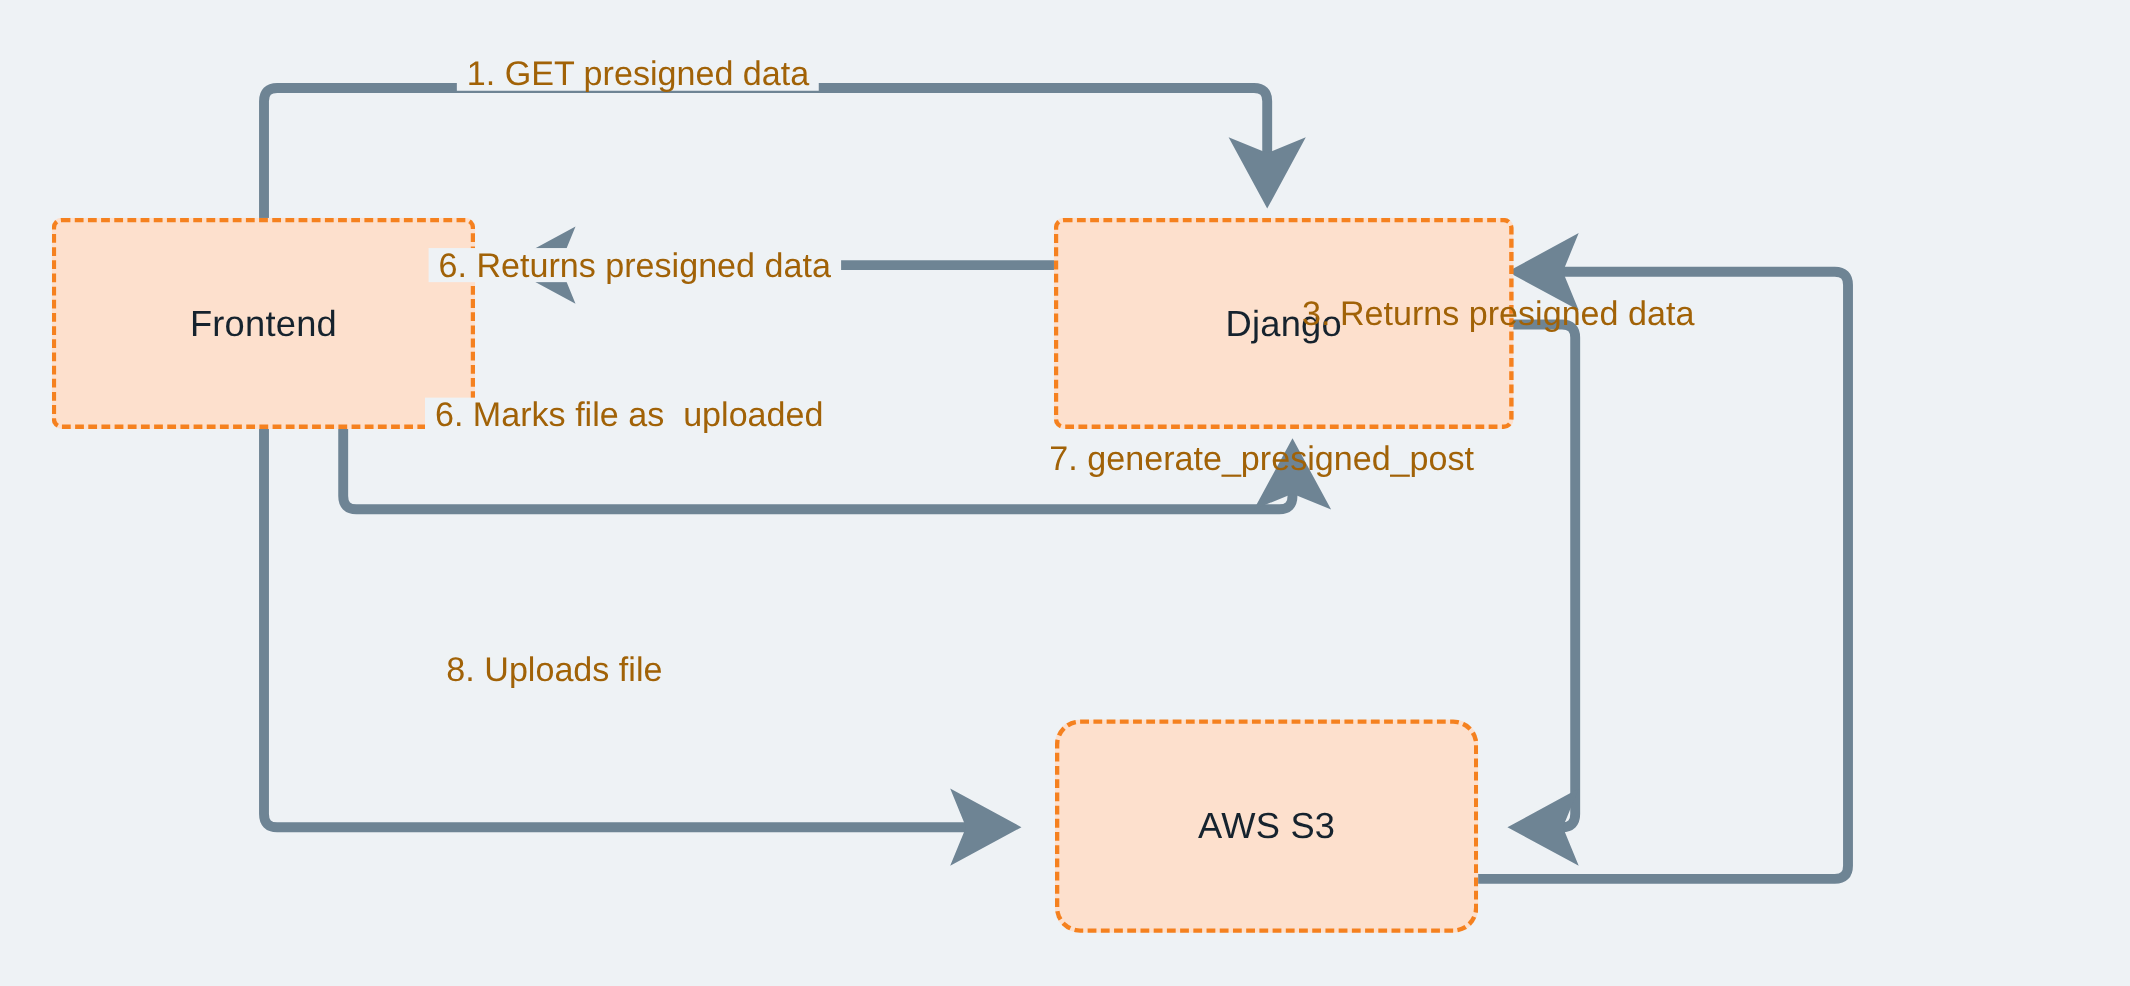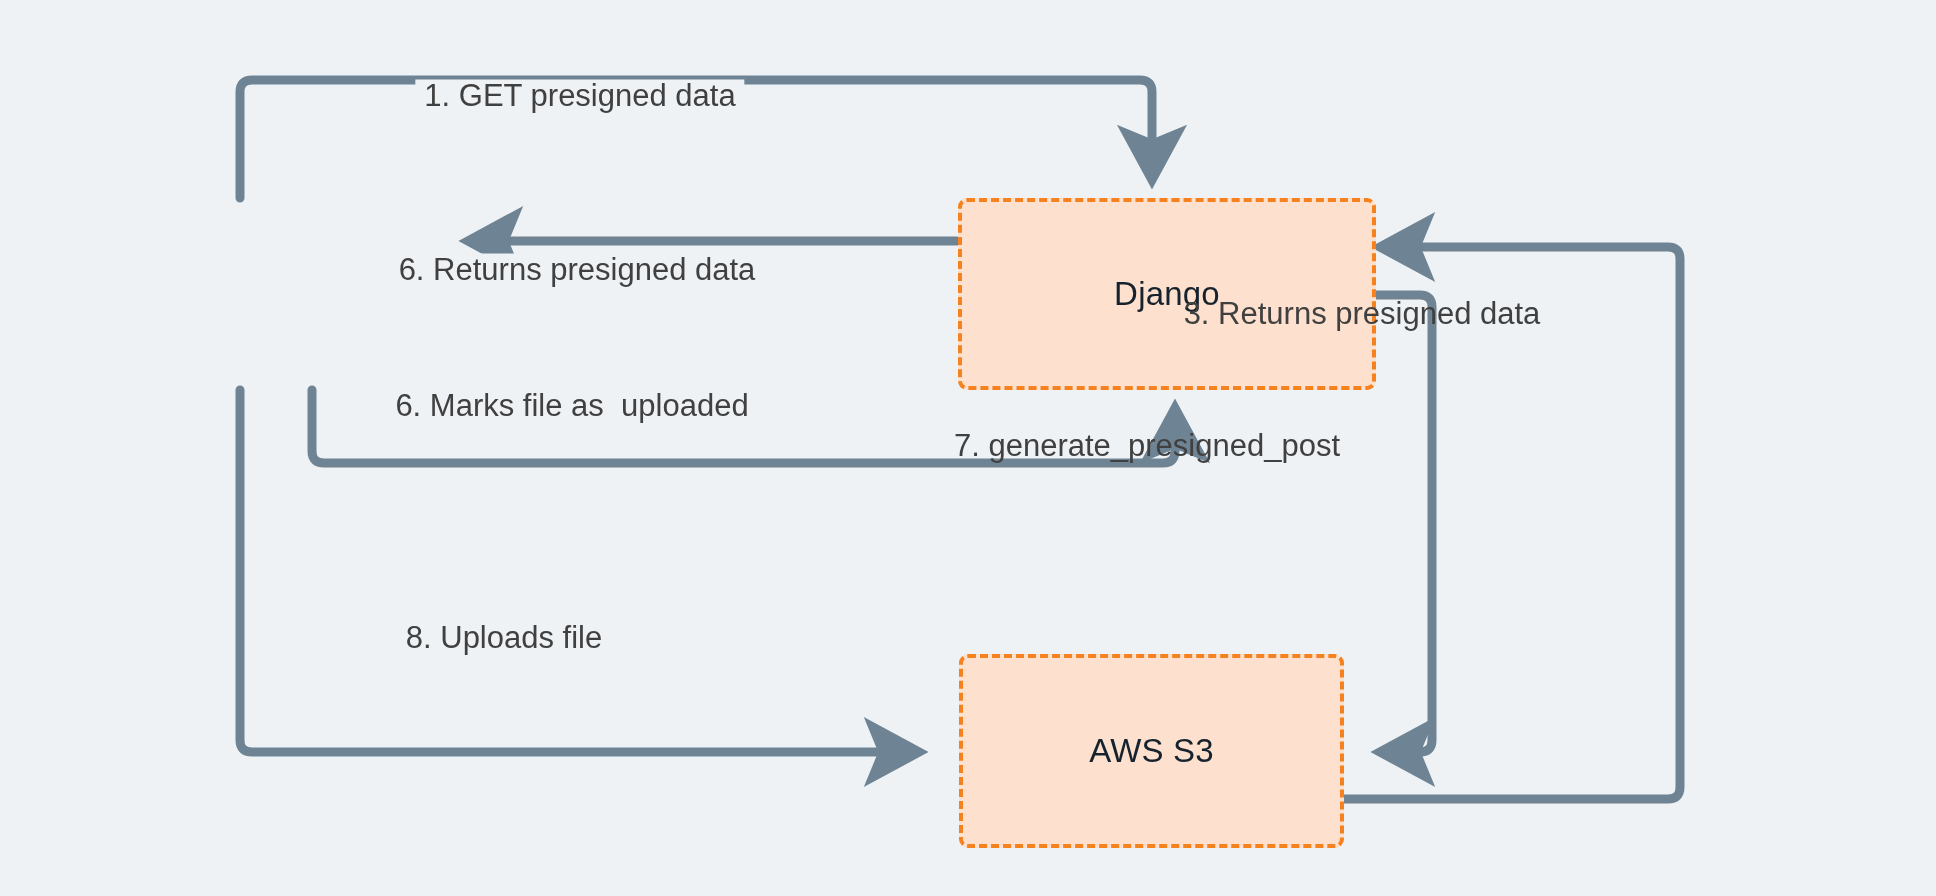--- a/index.html
+++ b/index.html
@@ -23,28 +23,27 @@
   .node-label{
     font-size:33px;
     color:#16232e;
     letter-spacing:.2px;
     font-family:"Liberation Sans", sans-serif;
     white-space:pre;
   }
   .edge-label{
     position:absolute;
     font-size:31px;
-    color:#404040;
+    color:#a16207;
     background:#eef2f5;
     padding:0 9px;
     white-space:pre;
     line-height:1;
     transform:translate(-50%,-50%);
     font-family:"Liberation Sans", sans-serif;
-    margin-top:28px;
   }
   .edge-label.nobg{background:transparent;}
 </style>
 </head>
 <body>
 
 <div id="stage">
 
   <svg id="wires" viewBox="0 0 1936 896" xmlns="http://www.w3.org/2000/svg">
     <defs>
@@ -62,26 +61,29 @@
       <path d="M 1344,799 L 1668,799 Q 1680,799 1680,787 L 1680,259 Q 1680,247 1668,247 L 1392,247" marker-end="url(#ah)"></path>
 
       <path d="M 958,241 L 480,241" marker-end="url(#ah)"></path>
 
       <path d="M 240,390 L 240,740 Q 240,752 252,752 L 907,752" marker-end="url(#ah)"></path>
 
       <path d="M 312,390 L 312,451 Q 312,463 324,463 L 1163,463 Q 1175,463 1175,451 L 1175,420" marker-end="url(#ah)"></path>
     </g>
   </svg>
 
+  <div class="node" style="left:47px;top:198px;width:385px;height:192px;">
+    <span class="node-label">Frontend</span>
+  </div>
 
   <div class="node" style="left:958px;top:198px;width:418px;height:192px;">
     <span class="node-label">Django</span>
   </div>
 
-  <div class="node" style="left:959px;top:654px;width:385px;height:194px;">
+  <div class="node" style="left:959px;top:654px;width:385px;height:194px;border-radius:23px;">
     <span class="node-label">AWS S3</span>
   </div>
 
   <div class="edge-label" style="left:580px;top:67px;">1. GET presigned data</div>
 
   <div class="edge-label nobg" style="left:1147px;top:417px;">7. generate_presigned_post</div>
 
   <div class="edge-label nobg" style="left:1362px;top:285px;">3. Returns presigned data</div>
 
   <div class="edge-label" style="left:577px;top:241px;">6. Returns presigned data</div>

